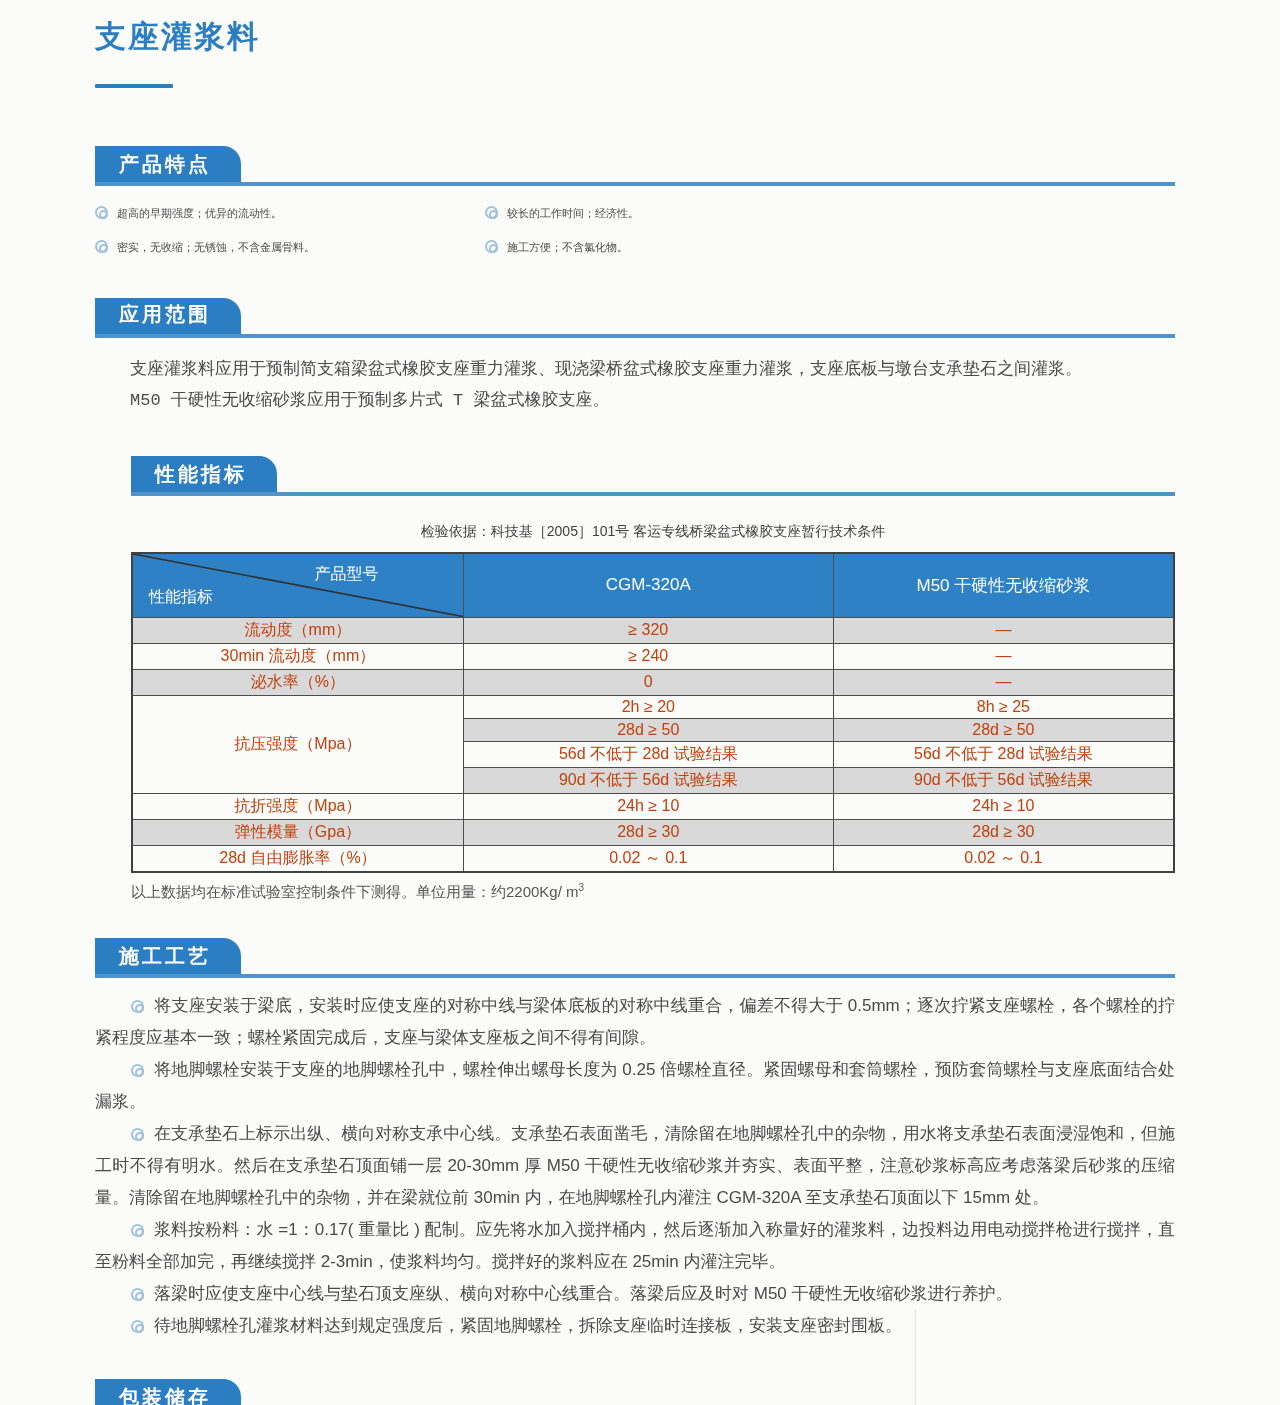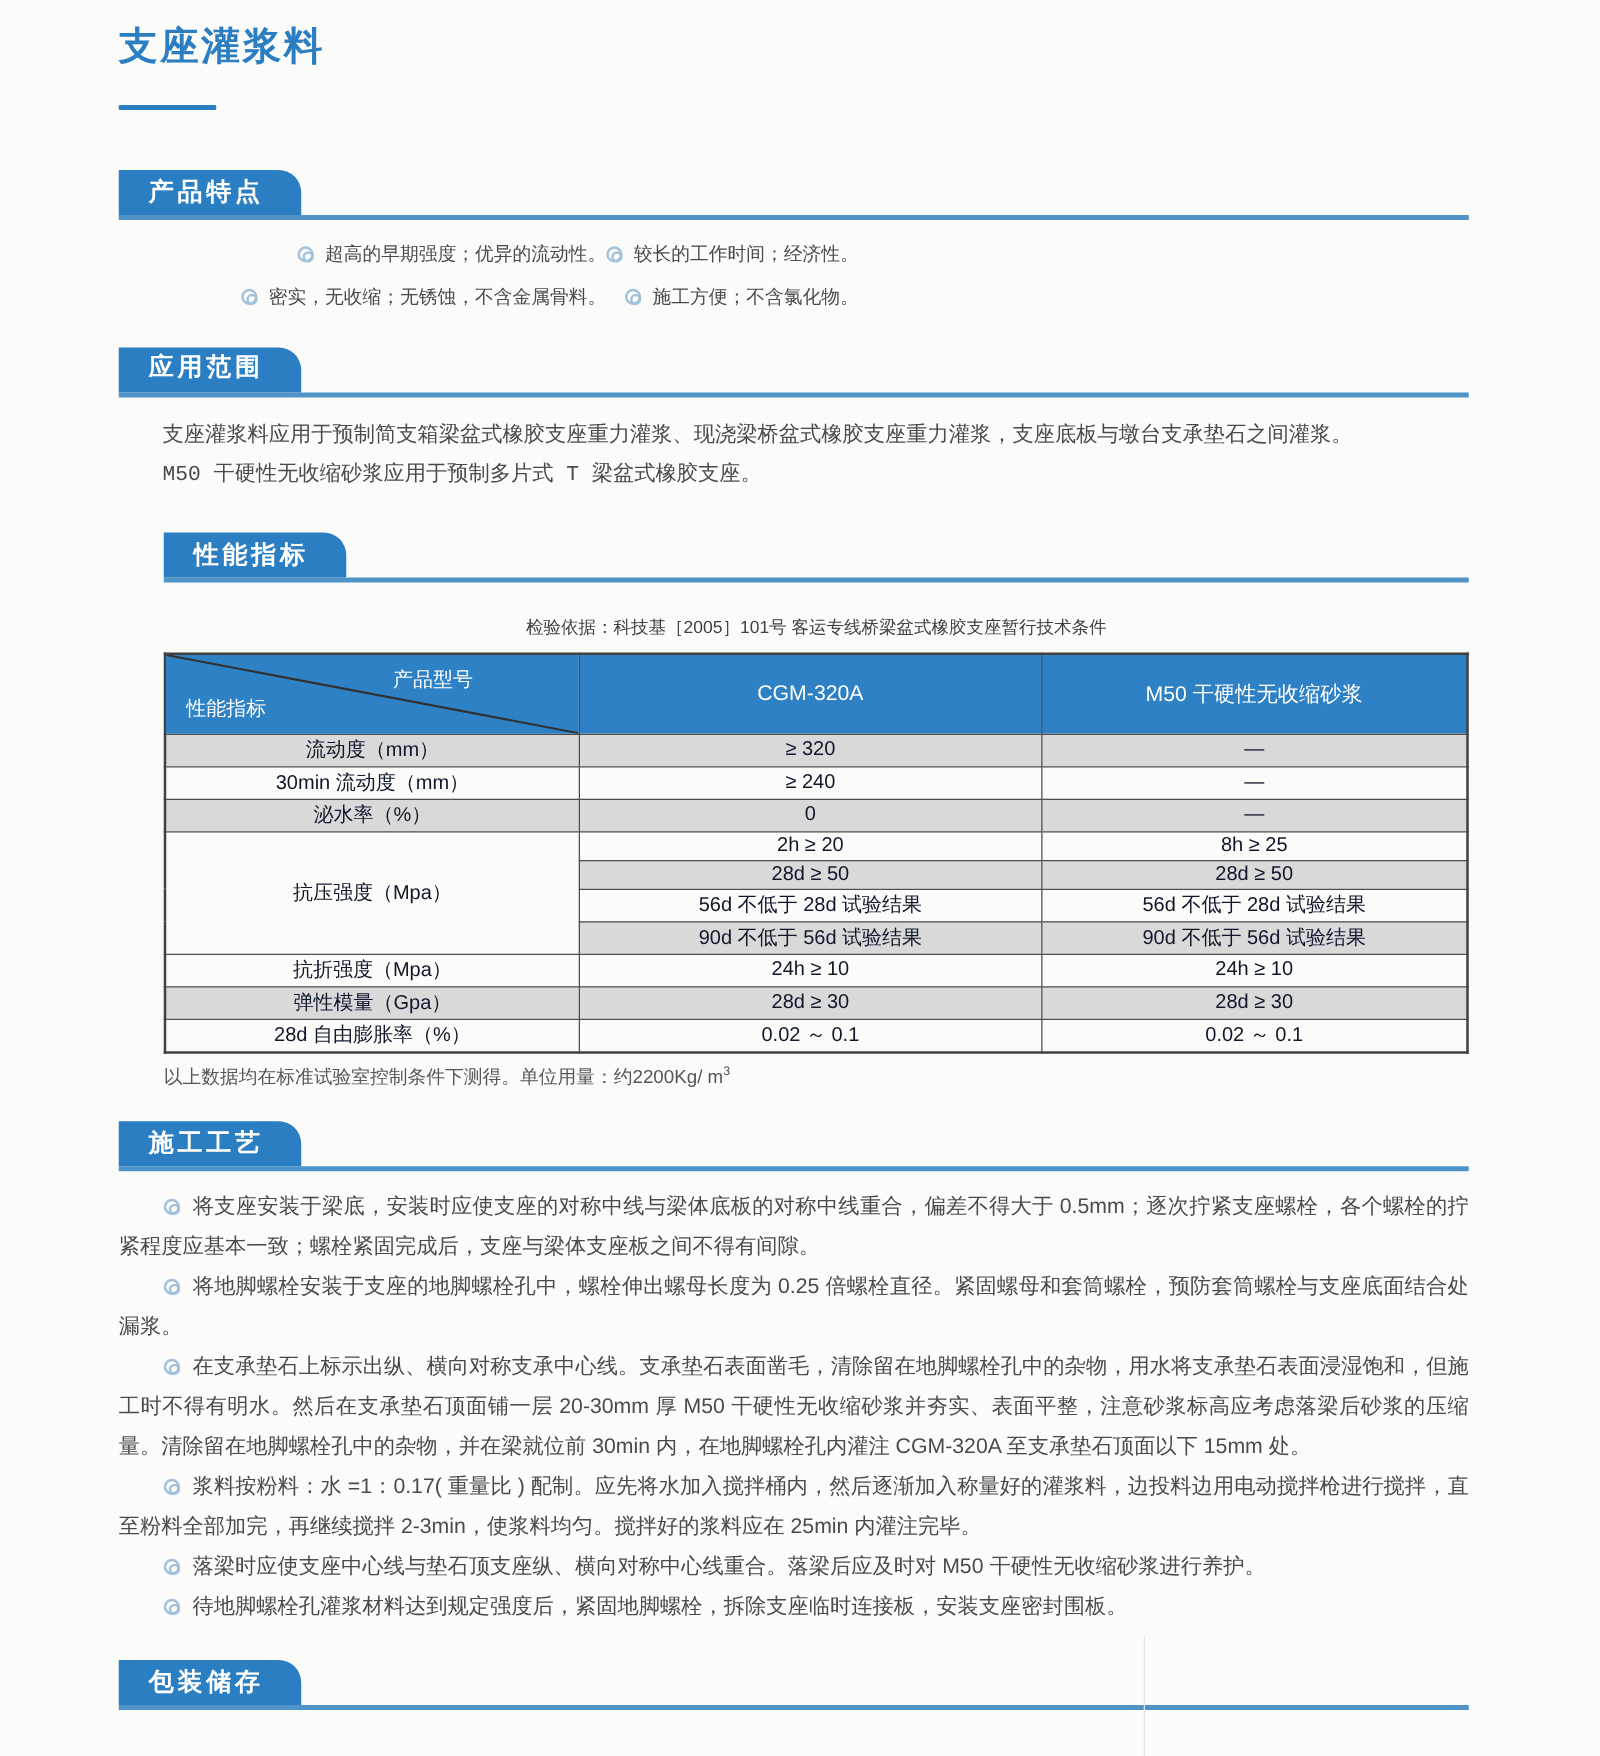--- a/index.html
+++ b/index.html
@@ -16,56 +16,57 @@
   .title-rule { width: 78px; height: 4px; background: #2b7ec2; margin-top: 26px; border-radius: 1px; }
 
   
   .section { margin-top: 0; }
   .section-head { border-bottom: 4px solid #4f93c8; line-height: 0; }
   .badge {
     display: inline-block; background: #2b7ec2; color: #fff;
     font-size: 20px; font-weight: bold; letter-spacing: 3px;
     line-height: 36px; padding: 0 30px 0 24px;
     border-top-right-radius: 18px;
+    margin-top: 10px;
   }
 
   
   .ring {
     display: inline-block; width: 13px; height: 13px;
     border: 2px solid #a2c1da; border-radius: 50%;
     position: relative; vertical-align: -2px; margin-right: 9px;
     background: #fff;
   }
   .ring::after {
     content: ""; position: absolute; left: 2px; top: 2px;
     width: 5px; height: 5px; border: 2px solid #a2c1da; border-radius: 50%;
   }
 
   
   .features { display: flex; margin-top: 16px; }
   .feat-col { display: flex; flex-direction: column; gap: 11px; }
   .feat-col.left { width: 390px; }
-  .feat-item { font-size: 15px; line-height: 23px; color: #4a4a4a; white-space: nowrap; text-align: right; }
+  .feat-item { font-size: 11px; line-height: 23px; color: #4a4a4a; white-space: nowrap; }
 
   
   .app-paras { margin-top: 16px; padding-left: 35px; }
   .app-paras p { font-size: 17px; line-height: 31px; color: #4a4a4a; }
 
   
   .test-basis { text-align: center; font-size: 14px; color: #404040; margin-top: 27px; }
   table.perf {
     width: 100%; margin-top: 11px; border-collapse: collapse;
     border: 2px solid #414141; table-layout: fixed;
   }
   table.perf col.c1 { width: 31.8%; }
   table.perf col.c2 { width: 35.5%; }
   table.perf col.c3 { width: 32.7%; }
   table.perf th, table.perf td {
     border: 1px solid #4d4d4d; text-align: center;
-    font-size: 16px; font-weight: normal; color: #0f172a;
+    font-size: 16px; font-weight: normal; color: #c2410c;
     height: 22px; padding: 2px 4px;
   }
   table.perf thead th { background: #2e81c4; color: #fff; height: 64px; font-size: 17px; }
   th.diag { position: relative; padding: 0; margin-top: 44px; }
   th.diag svg { position: absolute; inset: 0; width: 100%; height: 100%; }
   .corner-top { position: absolute; top: 10px; left: 55%; font-size: 16px; }
   .corner-bottom { position: absolute; bottom: 9px; left: 16px; font-size: 16px; }
   tr.shade td { background: #d9d9d9; }
   tr td.rowlabel { background: #fbfbfa; }
   .footnote { margin-top: 9px; font-size: 15px; color: #565656; }

